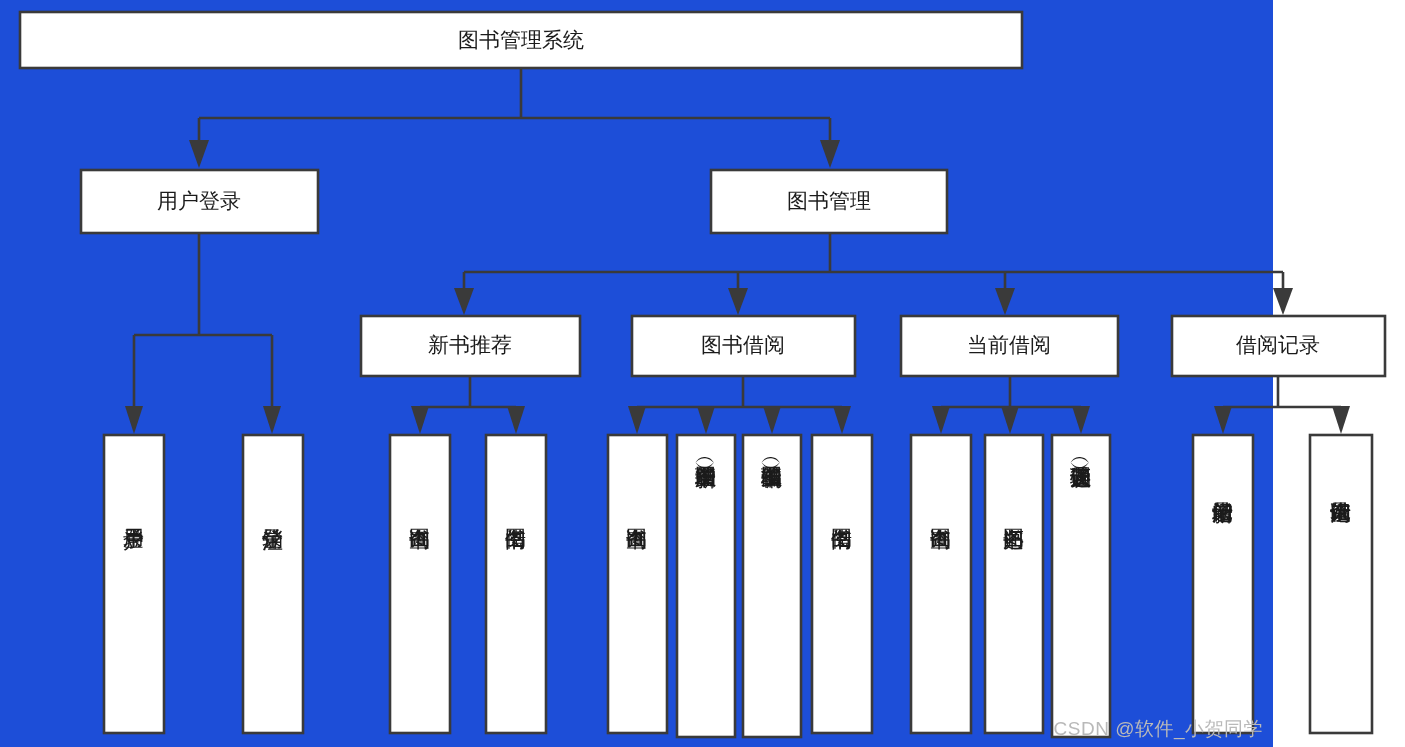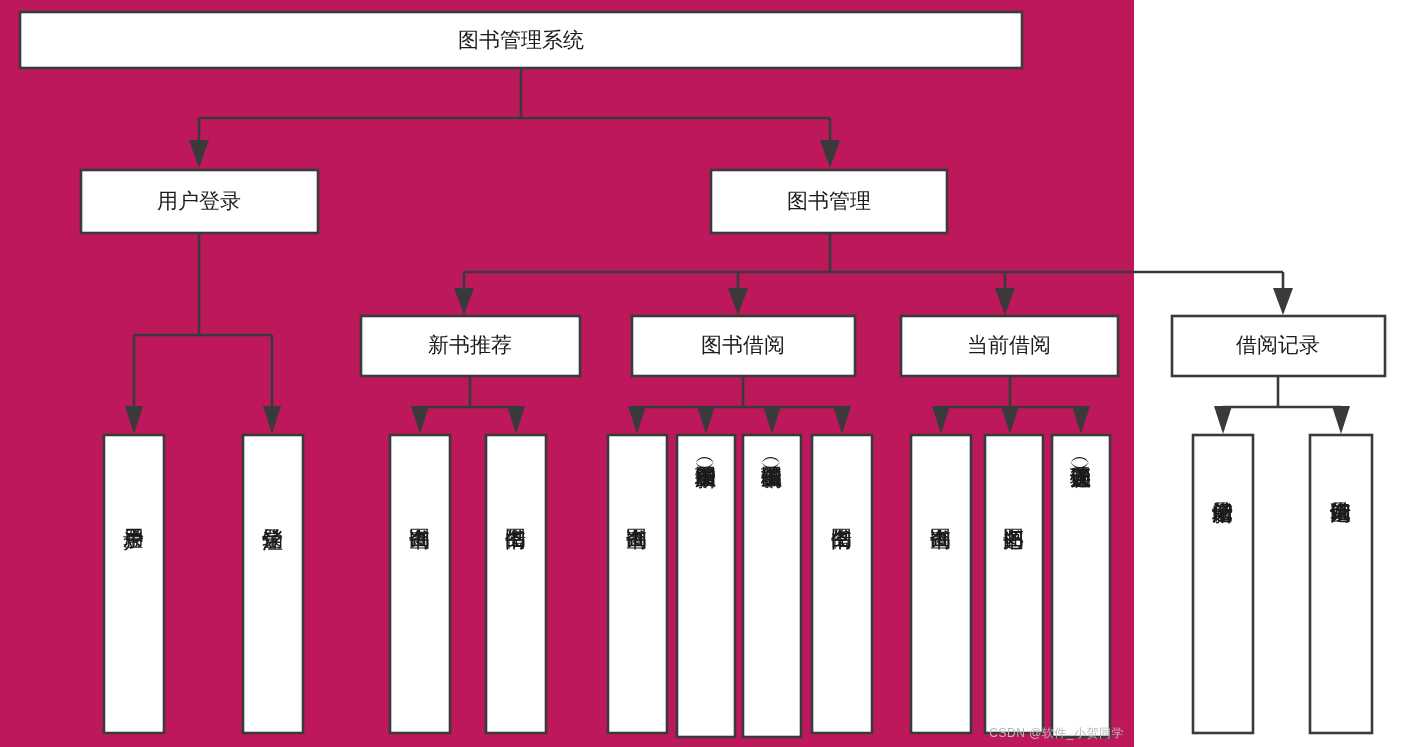--- a/index.html
+++ b/index.html
@@ -8,23 +8,23 @@
     background: #ffffff;
   }
   body {
     width: 1405px;
     height: 747px;
     overflow: hidden;
     font-family: "Liberation Sans", "DejaVu Sans", sans-serif;
   }
   #diagram-root {
     position: relative;
-    width: 1134px;
+    width: 1273px;
     height: 747px;
-    background: #be185d;
+    background: #1d4ed8;
   }
   svg.diagram-canvas {
     position: absolute;
     top: 0;
     left: 0;
     width: 1405px;
     height: 747px;
     display: block;
   }
   .node-box {
@@ -53,21 +53,21 @@
     fill: #1b1b1b;
     font-family: "Liberation Sans", "DejaVu Sans", sans-serif;
     font-size: 21px;
     text-anchor: middle;
   }
   .watermark {
     position: absolute;
     right: 10px;
     bottom: 5px;
     font-family: "Liberation Sans", "DejaVu Sans", sans-serif;
-    font-size: 12px;
+    font-size: 19px;
     color: #b9b9b9;
     white-space: nowrap;
     letter-spacing: 0.5px;
   }
 </style>
 </head>
 <body>
 
 <div id="diagram-root">
 

